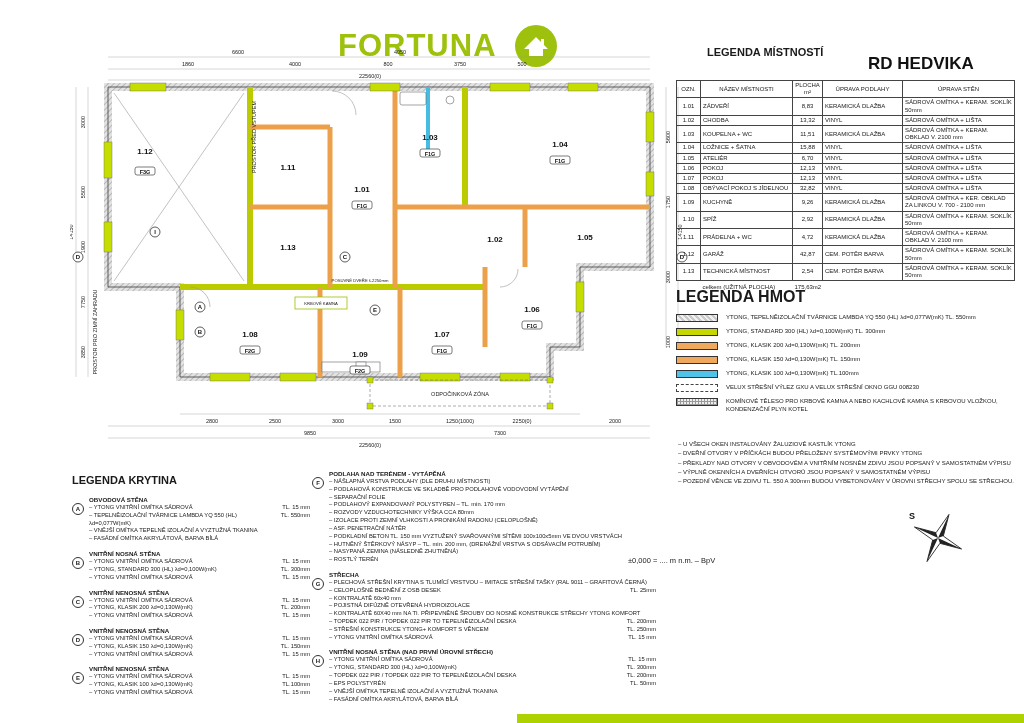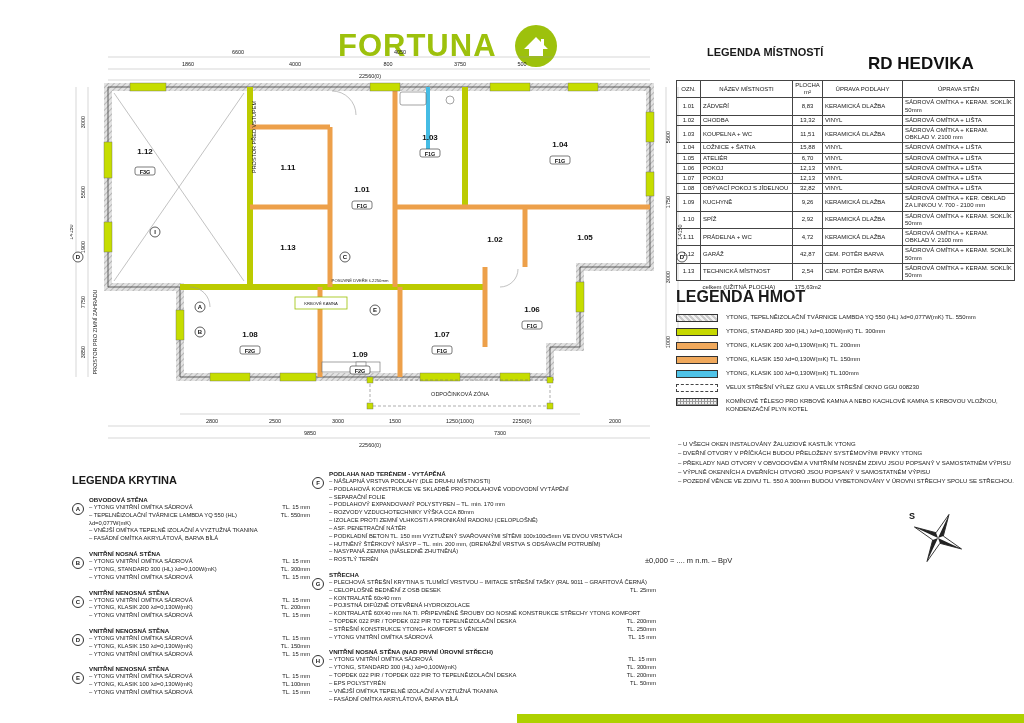--- a/index.html
+++ b/index.html
@@ -35,21 +35,21 @@
   .sw.chimney{background:
     repeating-linear-gradient(0deg,#999 0 1px,transparent 1px 3px),
     repeating-linear-gradient(90deg,#999 0 1px,#eee 1px 3px);}
   .mat-lb{flex:1;}
 
   
   .note-wrap{position:absolute;top:440px;left:676px;width:345px;}
   .note-title{font-size:11px;font-weight:700;margin-bottom:8px;}
   .note-item{font-size:6px;line-height:1.55;padding-left:10px;text-indent:-8px;}
 
-  .elev-note{position:absolute;top:556px;left:645px;font-size:7.5px;}
+  .elev-note{position:absolute;top:556px;left:628px;font-size:7.5px;}
 
   
   .skl-title{position:absolute;top:474px;left:72px;font-size:11px;font-weight:700;}
   .skl-col{position:absolute;}
   .skl-col1{top:496px;left:72px;width:238px;}
   .skl-col2{top:470px;left:312px;width:344px;}
   .skl-group{position:relative;padding-left:17px;margin-bottom:7px;}
   .skl-letter{position:absolute;left:0;top:7px;width:10px;height:10px;border:1px solid #333;border-radius:50%;
     display:flex;align-items:center;justify-content:center;font-size:6px;font-weight:700;background:#fff;}
   .skl-head{font-size:6.2px;font-weight:700;margin-bottom:1px;}

